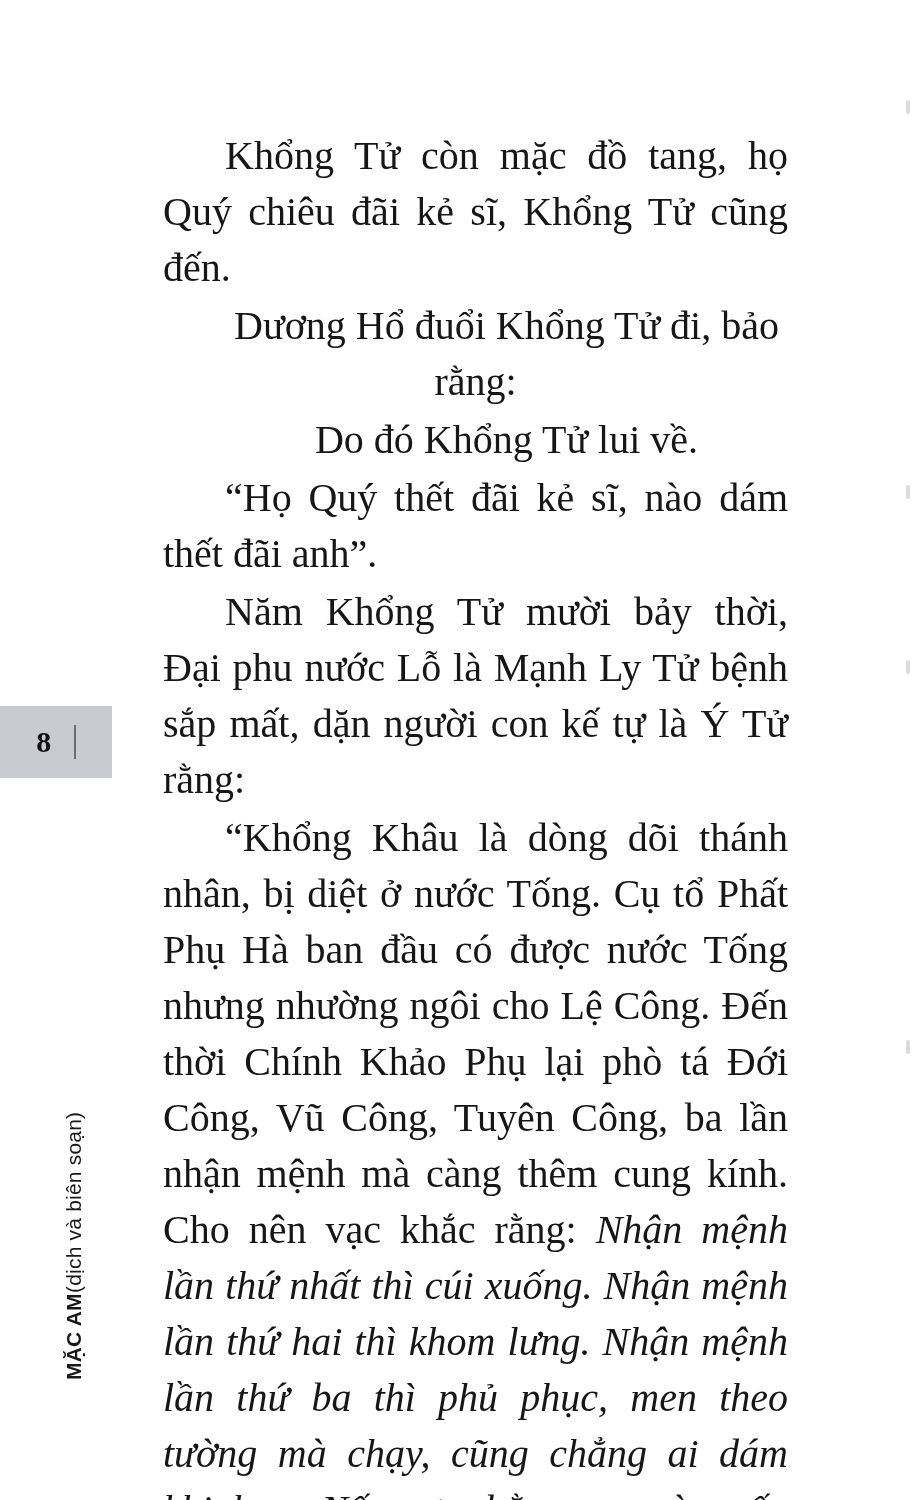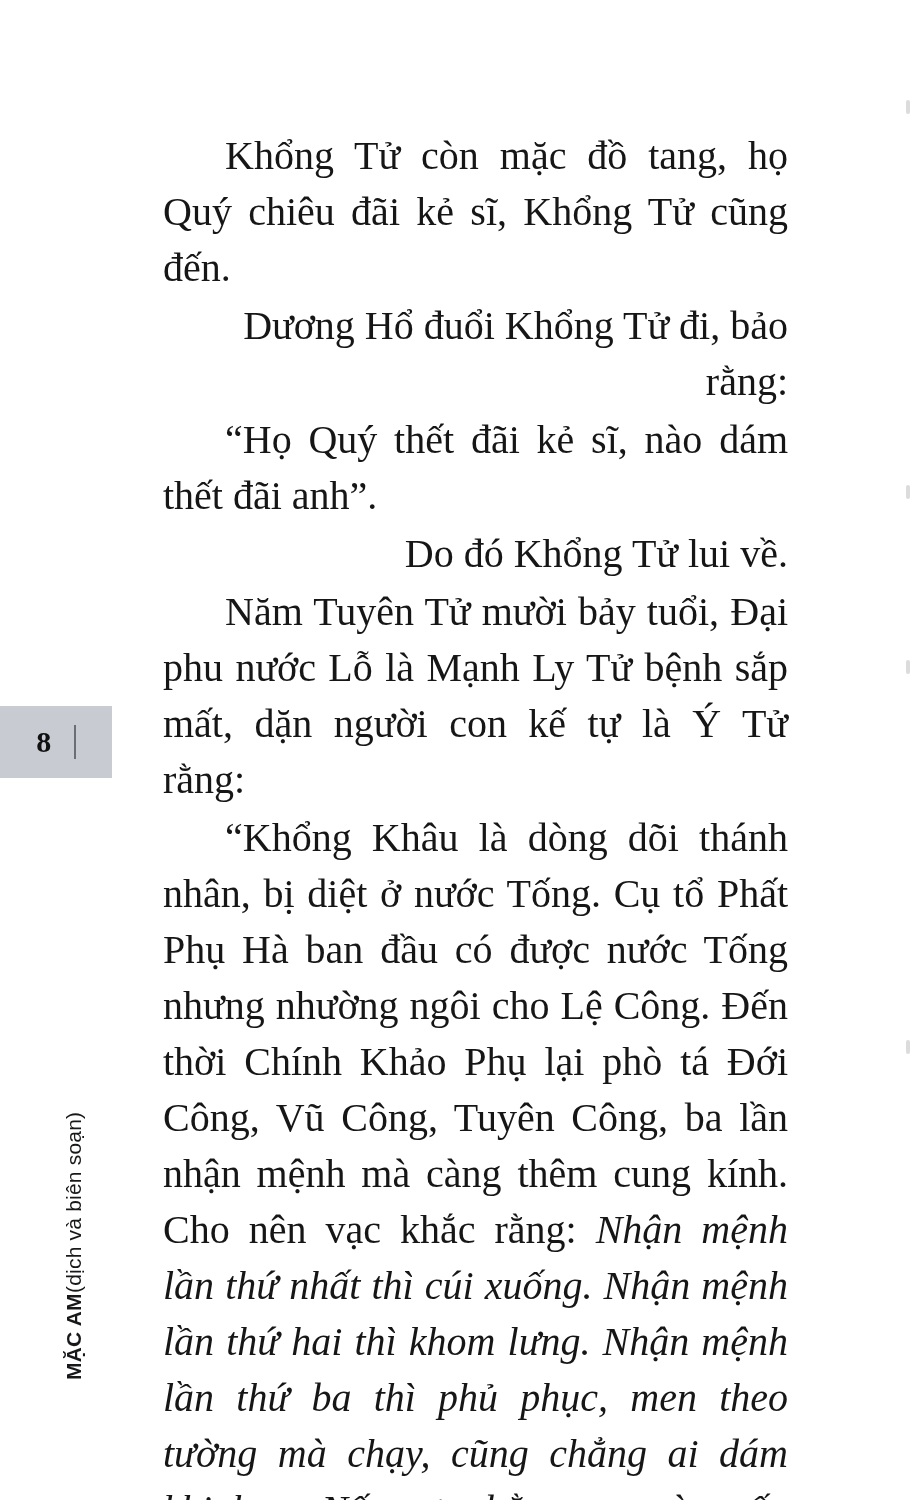--- a/index.html
+++ b/index.html
@@ -78,21 +78,21 @@
   p.para {
     margin: 0 0 2px 0;
     font-size: 40px;
     line-height: 56px;
     text-align: justify;
     text-justify: inter-word;
     text-indent: 62px;
     color: #161616;
   }
   p.para.last-short {
-    text-align: right;
+    text-align: center;
   }
   p.para .italic {
     font-style: italic;
   }
 
   
   .edge-mark {
     position: absolute;
     right: 8px;
     width: 4px;
@@ -112,23 +112,23 @@
   </div>
 
   <div class="vertical-author">
     <span class="name">MẶC AM</span>
       <span class="role"> (dịch và biên soạn)</span>
   </div>
 
   <div class="text-column">
     <p class="para">Khổng Tử còn mặc đồ tang, họ Quý chiêu đãi kẻ sĩ, Khổng Tử cũng đến.</p>
     <p class="para last-short">Dương Hổ đuổi Khổng Tử đi, bảo rằng:</p>
+    <p class="para last-short">Do đó Khổng Tử lui về.</p>
     <p class="para">“Họ Quý thết đãi kẻ sĩ, nào dám thết đãi anh”.</p>
-    <p class="para last-short">Do đó Khổng Tử lui về.</p>
-    <p class="para">Năm Tuyên Tử mười bảy tuổi, Đại phu nước Lỗ là Mạnh Ly Tử bệnh sắp mất, dặn người con kế tự là Ý Tử rằng:</p>
+    <p class="para">Năm Khổng Tử mười bảy thời, Đại phu nước Lỗ là Mạnh Ly Tử bệnh sắp mất, dặn người con kế tự là Ý Tử rằng:</p>
     <p class="para"><span>“Khổng Khâu là dòng dõi thánh nhân, bị diệt ở nước Tống. Cụ tổ Phất Phụ Hà ban đầu có được nước Tống nhưng nhường ngôi cho Lệ Công. Đến thời Chính Khảo Phụ lại phò tá Đới Công, Vũ Công, Tuyên Công, ba lần nhận mệnh mà càng thêm cung kính. Cho nên vạc khắc rằng: </span><span class="italic">Nhận mệnh lần thứ nhất thì cúi xuống. Nhận mệnh lần thứ hai thì khom lưng. Nhận mệnh lần thứ ba thì phủ phục, men theo tường mà chạy, cũng chẳng ai dám khinh ta. Nấu cơm bằng vạc này, nấu cháo bằng vạc này, để nuôi miệng ta.</span></p>
   </div>
 
   <div class="edge-mark" style="top:100px;"></div>
   <div class="edge-mark" style="top:485px;"></div>
   <div class="edge-mark" style="top:660px;"></div>
   <div class="edge-mark" style="top:1040px;"></div>
 
 </div>
 

